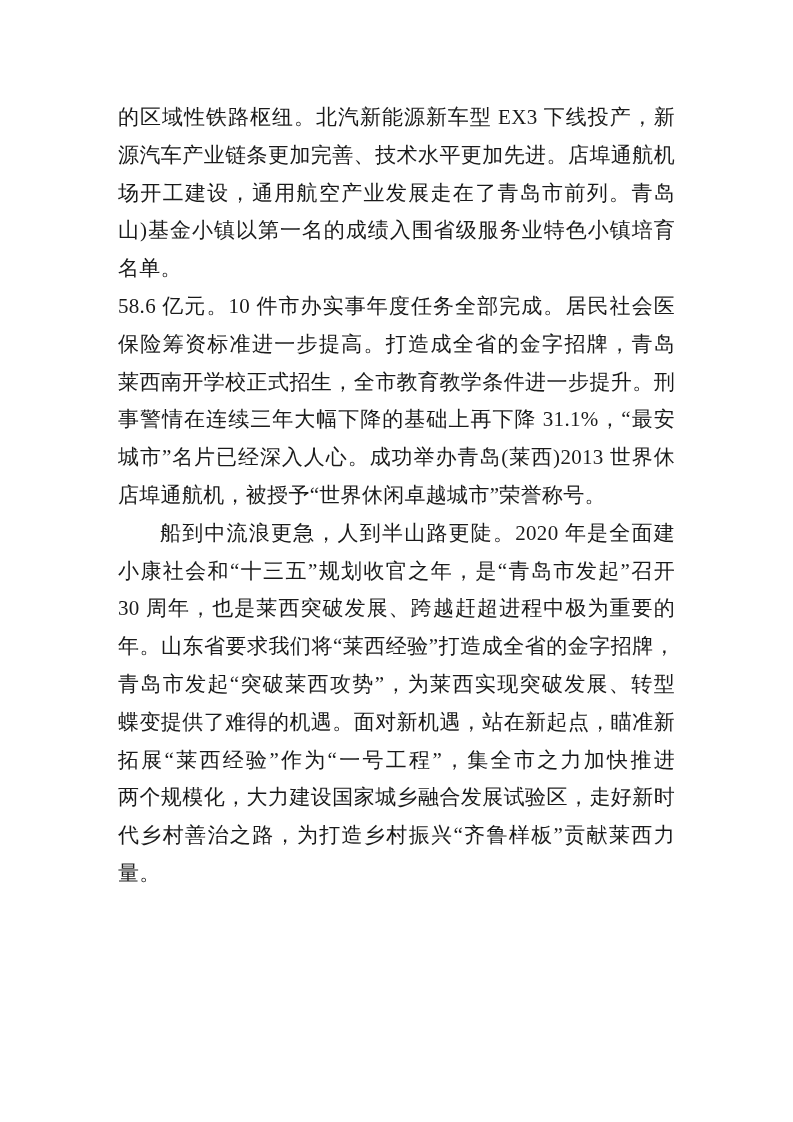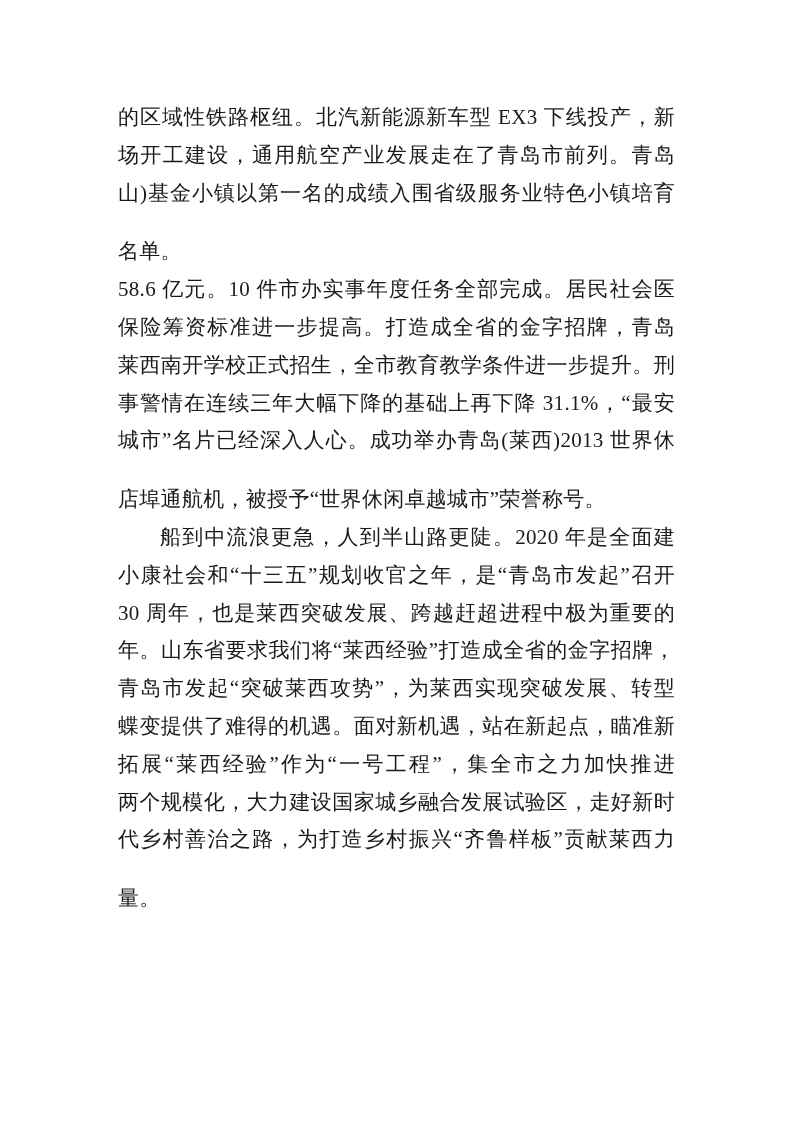--- a/index.html
+++ b/index.html
@@ -29,33 +29,33 @@
   .doc-line {
     text-align: justify;
     text-align-last: justify;
     text-justify: inter-character;
     white-space: normal;
     overflow: hidden;
     height: 37.8px;
   }
   .doc-line.last {
     text-align-last: left;
-    margin-top: 21px;
   }
   .doc-line.indent {
     text-indent: 2em;
   }
 </style>
 </head>
 <body>
 
 <div class="page" style="background: rgb(255, 255, 255);">
   <div class="text-block" style="color: rgb(26, 26, 26);">
       <div class="paragraph">
         <div class="doc-line">的区域性铁路枢纽。北汽新能源新车型 EX3 下线投产，新能</div>
+        <div class="doc-line">源汽车产业链条更加完善、技术水平更加先进。店埠通航机</div>
         <div class="doc-line">场开工建设，通用航空产业发展走在了青岛市前列。青岛(姜</div>
         <div class="doc-line">山)基金小镇以第一名的成绩入围省级服务业特色小镇培育</div>
         <div class="doc-line last">名单。</div>
       </div>
       <div class="paragraph">
         <div class="doc-line">58.6 亿元。10 件市办实事年度任务全部完成。居民社会医疗</div>
         <div class="doc-line">保险筹资标准进一步提高。打造成全省的金字招牌，青岛</div>
         <div class="doc-line">莱西南开学校正式招生，全市教育教学条件进一步提升。刑</div>
         <div class="doc-line">事警情在连续三年大幅下降的基础上再下降 31.1%，“最安全</div>
         <div class="doc-line">城市”名片已经深入人心。成功举办青岛(莱西)2013 世界休</div>

